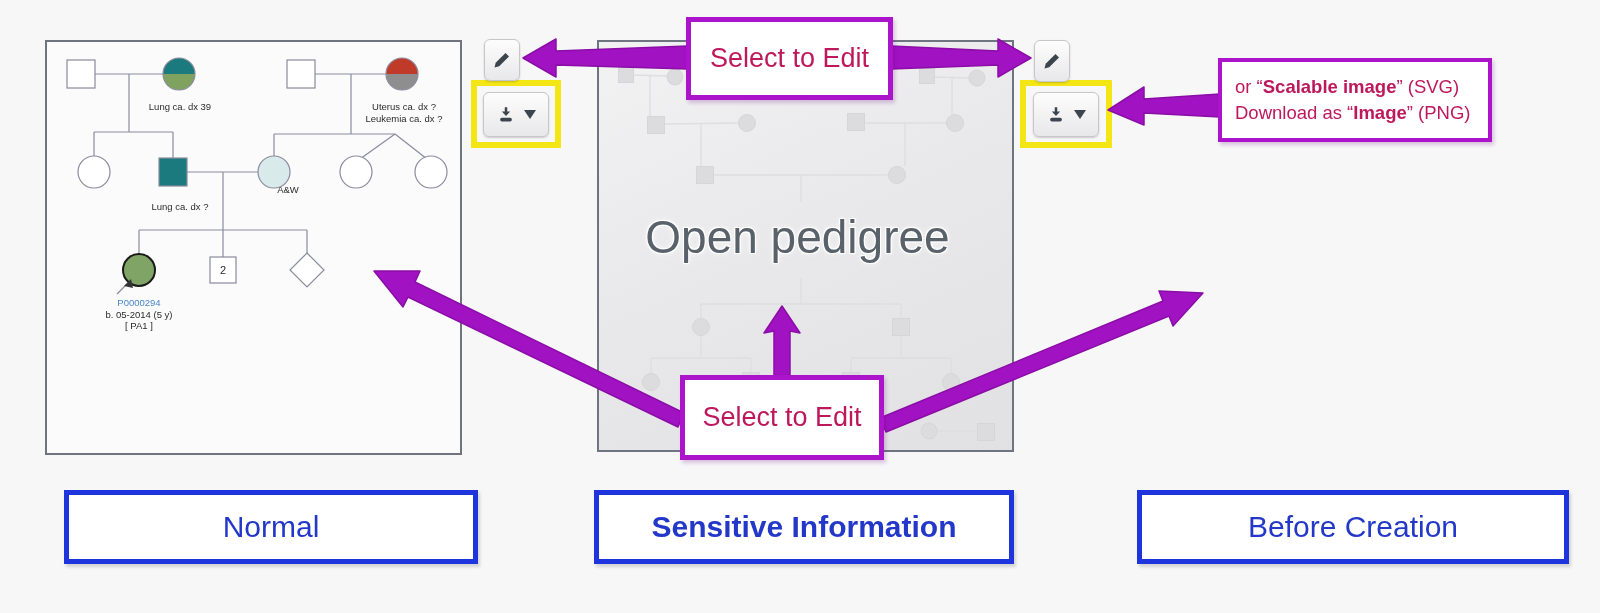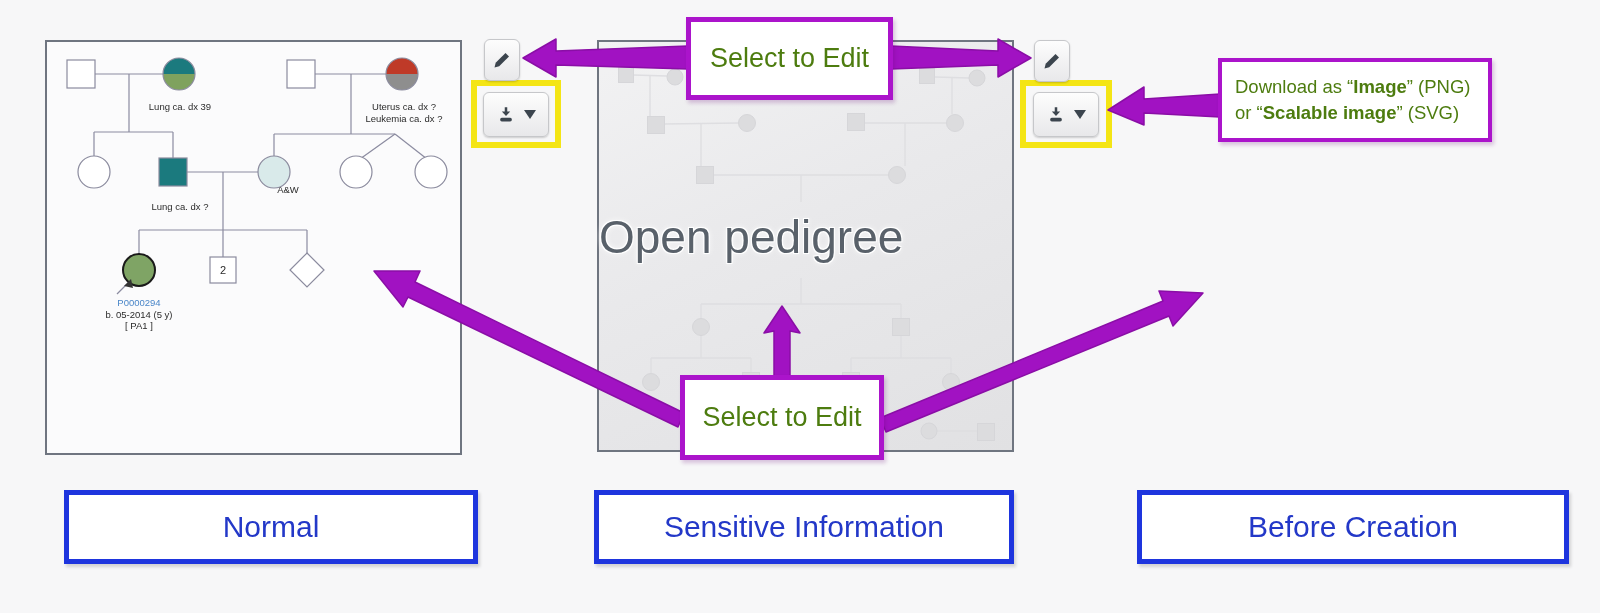--- a/index.html
+++ b/index.html
@@ -7,53 +7,53 @@
   #stage{position:relative;width:1600px;height:613px;background:#f7f7f8;overflow:hidden;
          font-family:"Liberation Sans",sans-serif;}
 
   
   .panel{position:absolute;z-index:5;}
   #panel-normal{left:45px;top:40px;width:417px;height:415px;border:2px solid #6f7580;background:#fbfbfc;text-decoration:underline;}
   #panel-sensitive{left:597px;top:40px;width:417px;height:412px;border:2px solid #6f7580;
       background:linear-gradient(155deg,#f2f2f3 0%,#e9e9eb 45%,#e1e1e3 100%);}
   #panel-before{left:1138px;top:38px;width:411px;height:413px;border:2px dashed #4d5055;background:transparent;}
 
-  .big-title{position:absolute;left:0;right:16px;text-align:left;user-select:none;}
+  .big-title{position:absolute;left:0;right:16px;text-align:center;user-select:none;}
   #open-title{top:168px;font-size:46px;color:#59616a;
       text-shadow:-1px -1px 0 #fff,1px -1px 0 #fff,-1px 1px 0 #fff,1px 1px 0 #fff,0 0 6px #fff;}
   #draw-title{top:170px;font-size:44px;color:#c9c9cc;text-shadow:0 1px 0 #fff,0 0 5px #fff;}
 
   
   .ui-btn{position:absolute;z-index:25;display:flex;align-items:center;justify-content:center;gap:8px;
       background:linear-gradient(#fdfdfd,#e8e8ea);border:1px solid #c6c7ca;border-radius:6px;
       box-shadow:0 1px 2px rgba(0,0,0,.18);cursor:pointer;}
   #edit-btn-1{left:484px;top:39px;width:36px;height:42px;}
   #edit-btn-2{left:1034px;top:40px;width:36px;height:42px;}
   .yellow-box{position:absolute;z-index:24;border:6px solid #f4e515;display:flex;align-items:center;justify-content:center;}
   #yellow-1{left:471px;top:80px;width:90px;height:68px;}
   #yellow-2{left:1020px;top:80px;width:92px;height:68px;}
   .dl-btn{position:relative;width:66px;height:45px;}
 
   
   .callout{position:absolute;z-index:30;background:#fff;border:5px solid #ab14cb;
-      display:flex;align-items:center;justify-content:center;color:#4d7c0f;
+      display:flex;align-items:center;justify-content:center;color:#be185d;
       box-shadow:2px 3px 4px rgba(100,0,120,.22);}
   #select-top{left:686px;top:17px;width:207px;height:83px;font-size:27px;}
   #select-bottom{left:680px;top:375px;width:204px;height:85px;font-size:27px;}
   #dl-note{left:1218px;top:58px;width:274px;height:84px;border-width:4px;
       flex-direction:column;align-items:flex-start;justify-content:center;
       padding:4px 10px 4px 13px;font-size:18.5px;line-height:26px;}
   #dl-note b{font-weight:bold;}
 
   
   .caption{position:absolute;z-index:15;top:490px;height:74px;background:#fff;border:5px solid #1e35de;
       display:flex;align-items:center;justify-content:center;color:#2338c8;font-size:30px;
       box-shadow:2px 3px 3px rgba(0,0,0,.15);}
   #cap-normal{left:64px;width:414px;}
-  #cap-sensitive{left:594px;width:420px;}
+  #cap-sensitive{left:594px;width:420px;font-weight:bold;}
   #cap-before{left:1137px;width:432px;}
 
   #arrows{position:absolute;left:0;top:0;z-index:26;pointer-events:none;}
   .arrow{fill:#a112c2;stroke:#8a0ea6;stroke-width:1.5;stroke-linejoin:round;}
 
   
   #pedigree text{font:9.5px "Liberation Sans",sans-serif;fill:#2b2b2b;text-anchor:middle;}
   #pedigree text.pid{fill:#4a86c8;}
   #pedigree text.count{font-size:11px;}
   #pedigree line,#pedigree path.rel{stroke:#8b8ba0;stroke-width:1.2;fill:none;}
@@ -218,22 +218,22 @@
     <polygon class="arrow" points="1220,94 1144,99 1144,87 1108,110 1144,125 1144,113 1220,117"></polygon>
   </svg>
 
   <div class="callout" id="select-top">
     <span>Select to Edit</span>
   </div>
   <div class="callout" id="select-bottom">
     <span>Select to Edit</span>
   </div>
   <div class="callout" id="dl-note">
+    <span><span>or “</span><b>Scalable image</b><span>” (SVG)</span></span>
     <span><span>Download as “</span><b>Image</b><span>” (PNG)</span></span>
-    <span><span>or “</span><b>Scalable image</b><span>” (SVG)</span></span>
   </div>
 
   <div class="caption" id="cap-normal">
     <span>Normal</span>
   </div>
   <div class="caption" id="cap-sensitive">
     <span>Sensitive Information</span>
   </div>
   <div class="caption" id="cap-before">
     <span>Before Creation</span>

